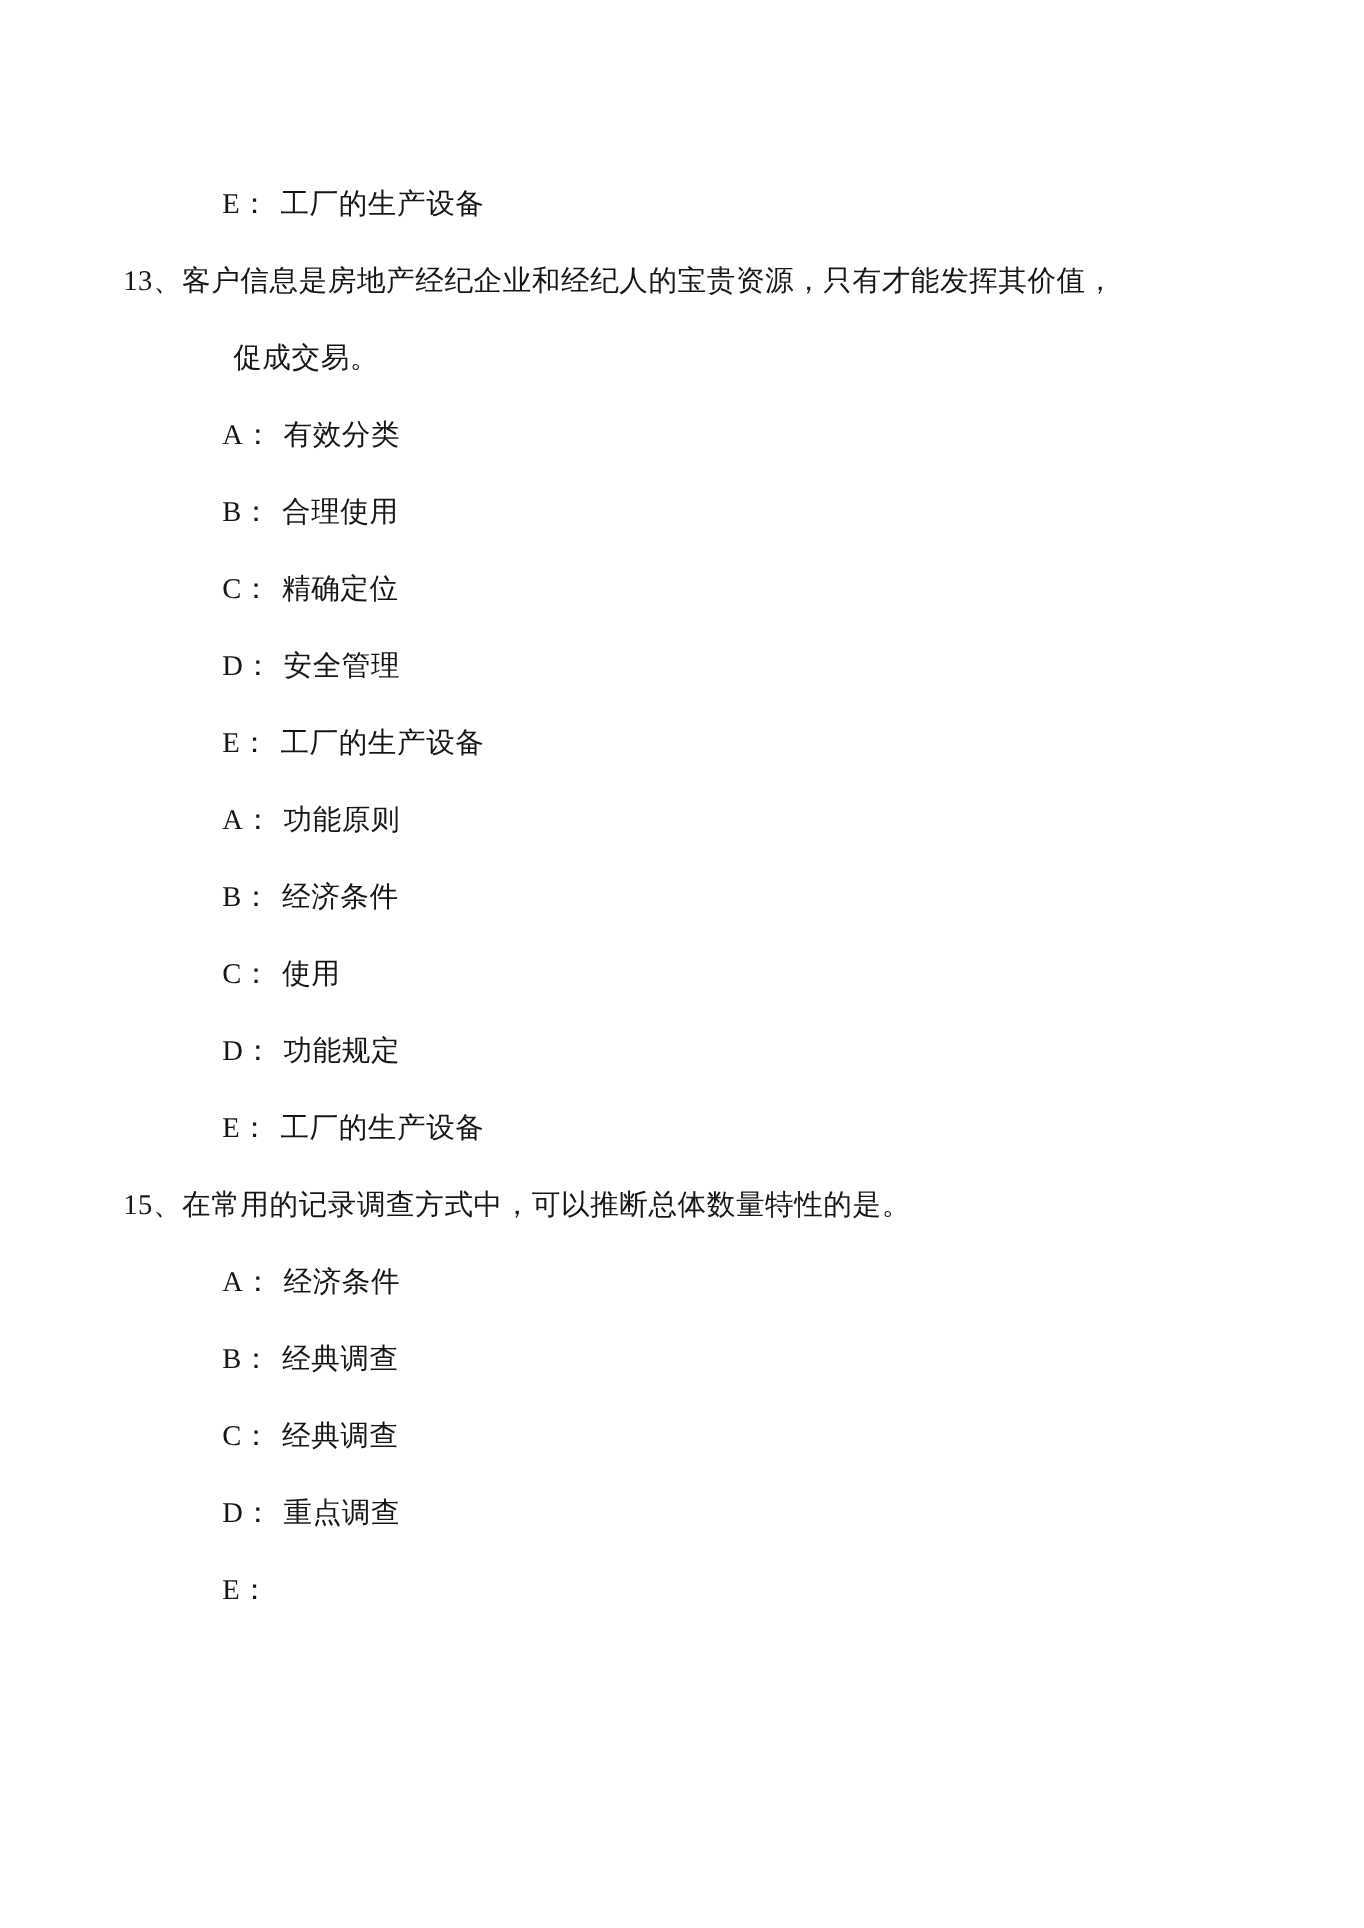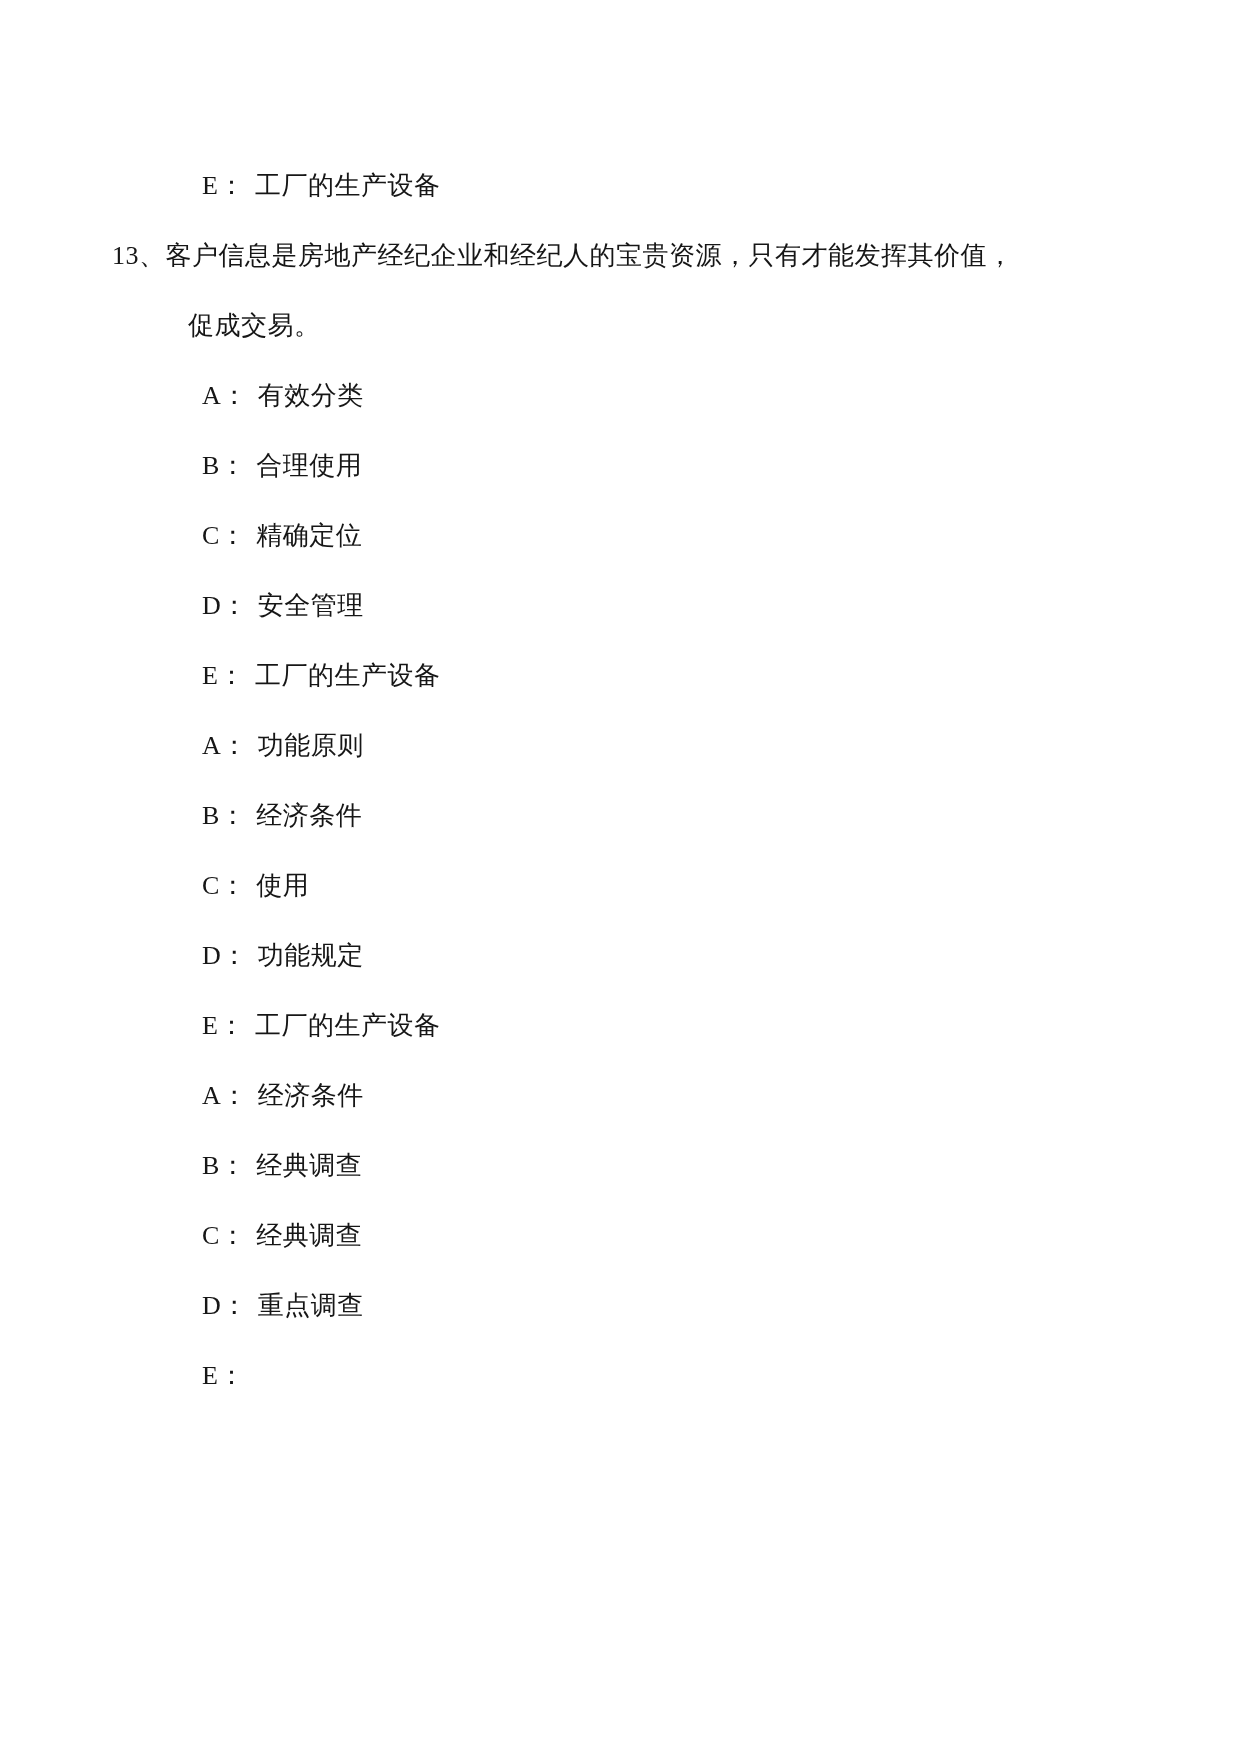--- a/index.html
+++ b/index.html
@@ -20,21 +20,21 @@
   }
   .line {
     height: 70px;
     display: flex;
     align-items: center;
     font-size: 26px;
     white-space: nowrap;
     letter-spacing: 0.5px;
   }
   .line.q    { padding-left: 112px; }
-  .line.cont { padding-left: 188px; }
+  .line.cont { padding-left: 188px; margin-left: 24px; }
   .line.opt  { padding-left: 202px; }
   .opt-label { margin-right: 10px; }
 </style>
 </head>
 <body>
 
 <div class="page">
 
   <div class="line opt">
     <span class="opt-label">E：</span>
@@ -80,20 +80,21 @@
   </div>
   <div class="line opt">
     <span class="opt-label">D：</span>
     <span class="opt-text">功能规定</span>
   </div>
   <div class="line opt">
     <span class="opt-label">E：</span>
     <span class="opt-text">工厂的生产设备</span>
   </div>
 
+  <div class="line q">15、在常用的记录调查方式中，可以推断总体数量特性的是。</div>
 
   <div class="line opt">
     <span class="opt-label">A：</span>
     <span class="opt-text">经济条件</span>
   </div>
   <div class="line opt">
     <span class="opt-label">B：</span>
     <span class="opt-text">经典调查</span>
   </div>
   <div class="line opt">

